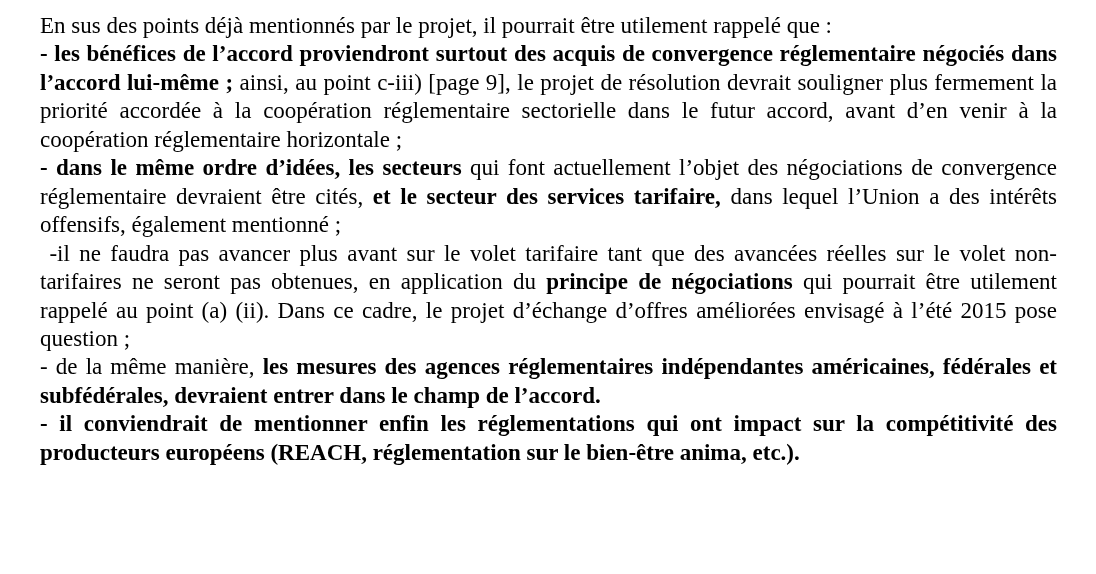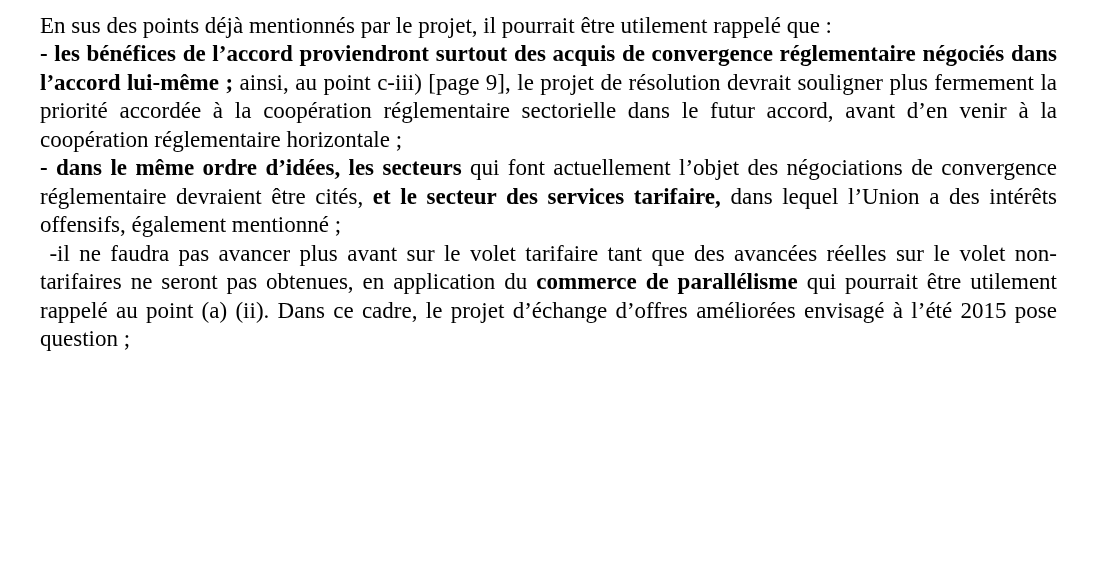--- a/index.html
+++ b/index.html
@@ -38,15 +38,17 @@
   }
 </style>
 </head>
 <body>
 
 <div class="page">
   <div class="doc-body" style="color: rgb(0, 0, 0);">
       <p><span>En sus des points déjà mentionnés par le projet, il pourrait être utilement rappelé que&nbsp;:</span></p>
       <p><b>- les bénéfices de l’accord proviendront surtout des acquis de convergence réglementaire négociés dans l’accord lui-même&nbsp;; </b><span>ainsi, au point c-iii) [page 9], le projet de résolution devrait souligner plus fermement la priorité accordée à la coopération réglementaire sectorielle dans le futur accord, avant d’en venir à la coopération réglementaire horizontale&nbsp;;</span></p>
       <p><b>- dans le même ordre d’idées, les secteurs </b><span>qui font actuellement l’objet des négociations de convergence réglementaire devraient être cités, </span><b>et le secteur des services tarifaire, </b><span>dans lequel l’Union a des intérêts offensifs, également mentionné&nbsp;;</span></p>
-      <p><span>&nbsp;-il ne faudra pas avancer plus avant sur le volet tarifaire tant que des avancées réelles sur le volet non-tarifaires ne seront pas obtenues, en application du </span><b>commerce de parallélisme</b><span> qui pourrait être utilement rappelé au point (a) (ii). Dans ce cadre, le projet d’échange d’offres améliorées envisagé à l’été 2015 pose question&nbsp;;</span></p>
+      <p><span>&nbsp;-il ne faudra pas avancer plus avant sur le volet tarifaire tant que des avancées réelles sur le volet non-tarifaires ne seront pas obtenues, en application du </span><b>principe de négociations</b><span> qui pourrait être utilement rappelé au point (a) (ii). Dans ce cadre, le projet d’échange d’offres améliorées envisagé à l’été 2015 pose question&nbsp;;</span></p>
+      <p><span>- de la même manière, </span><b>les mesures des agences réglementaires indépendantes américaines, fédérales et subfédérales, devraient entrer dans le champ de l’accord.</b></p>
+      <p><b>- il conviendrait de mentionner enfin les réglementations qui ont impact sur la compétitivité des producteurs européens (REACH, réglementation sur le bien-être anima, etc.).</b></p>
     </div>
 </div>
 
 </body></html>

